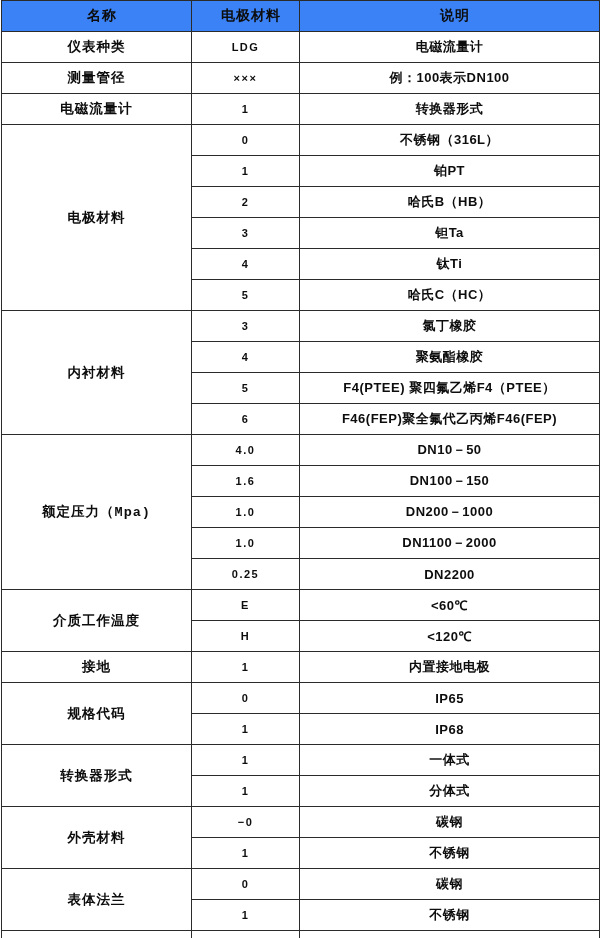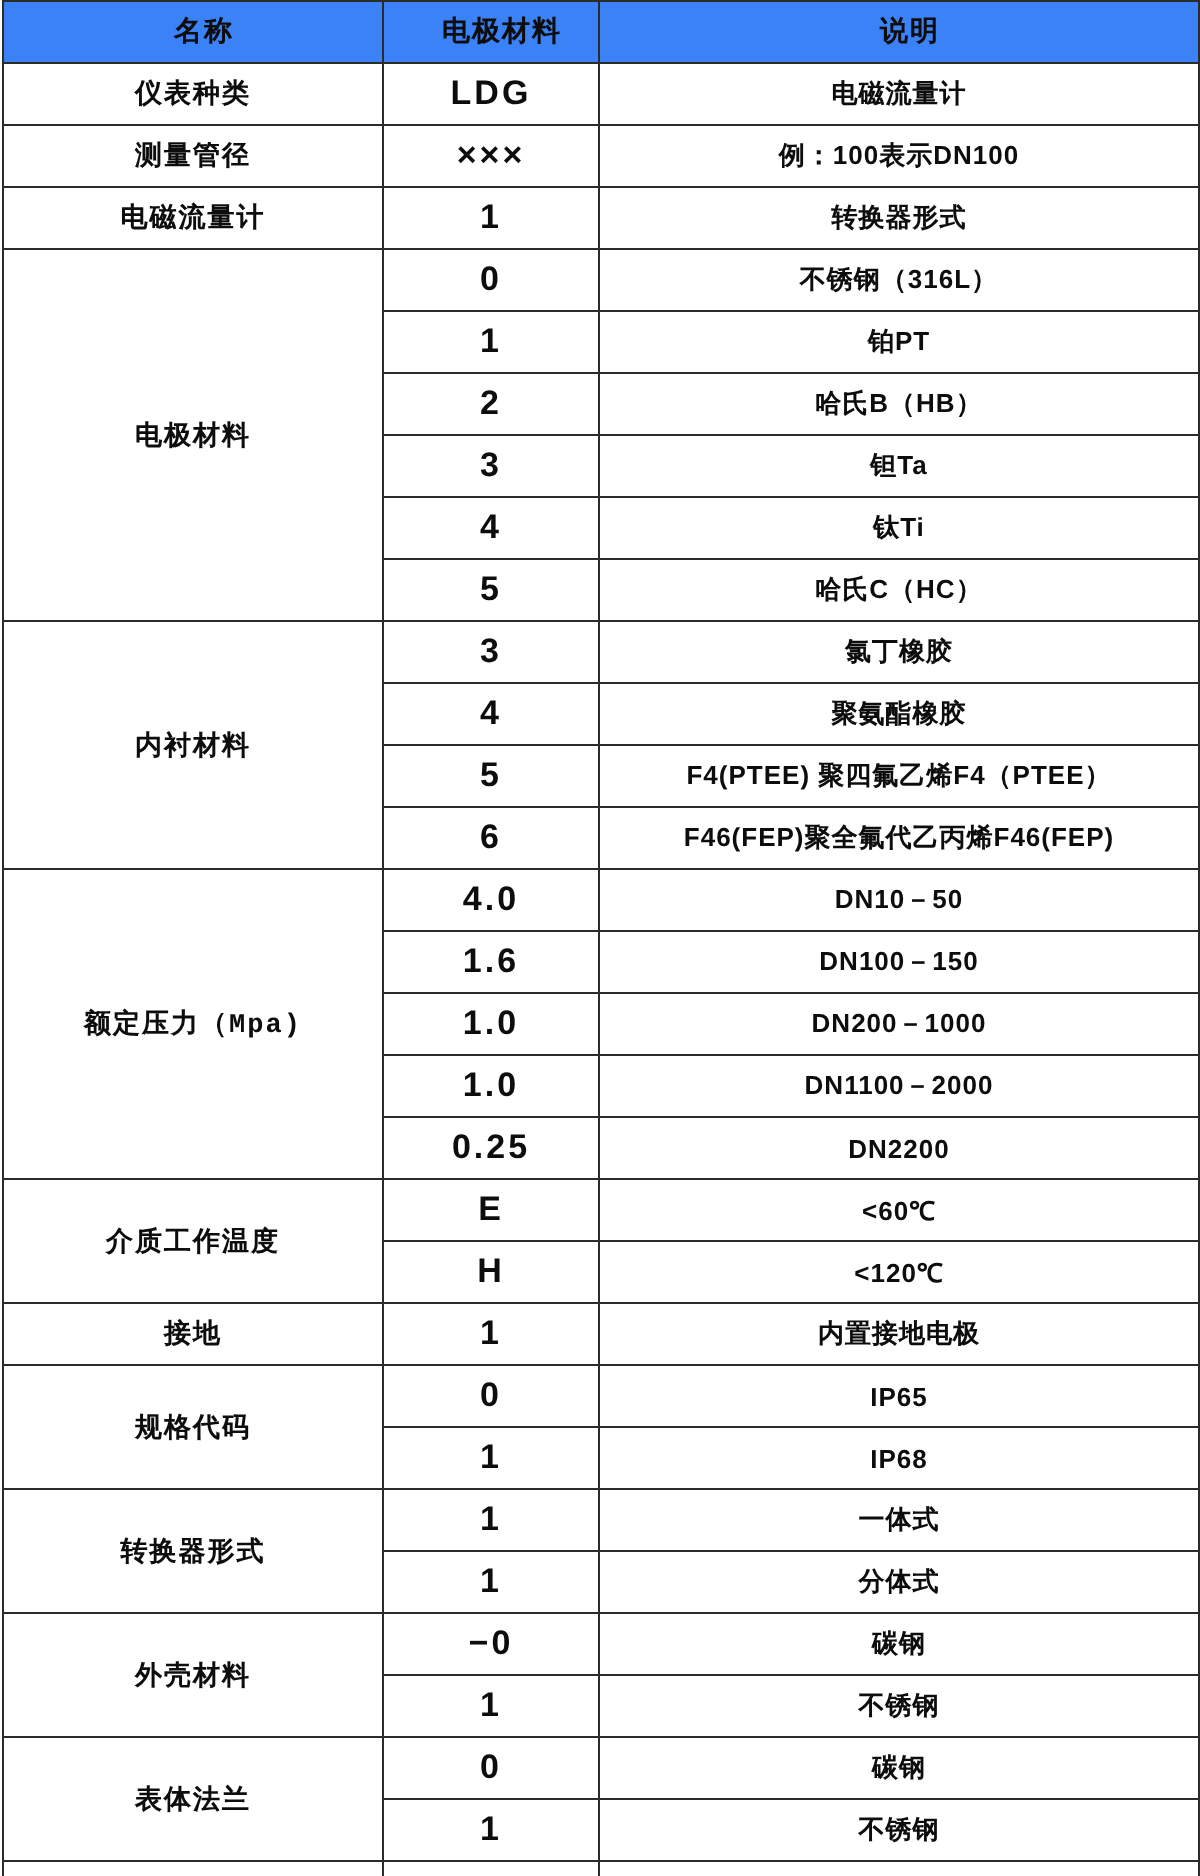--- a/index.html
+++ b/index.html
@@ -38,21 +38,21 @@
     font-size: 14px;
     letter-spacing: 1px;
     padding-left: 13px;
   }
   #spec-table td.name-cell {
     font-size: 13.5px;
     letter-spacing: 1px;
     font-family: Liberation Mono, monospace;
   }
   #spec-table td.code-cell {
-    font-size: 17px;
+    font-size: 11px;
     letter-spacing: 1.5px;
     margin-top: 16px;
   }
   #spec-table td.desc-cell {
     font-size: 13px;
     letter-spacing: 0.5px;
     text-align: center;
   }
   #spec-table tr.row-h {
     height: 31px;

